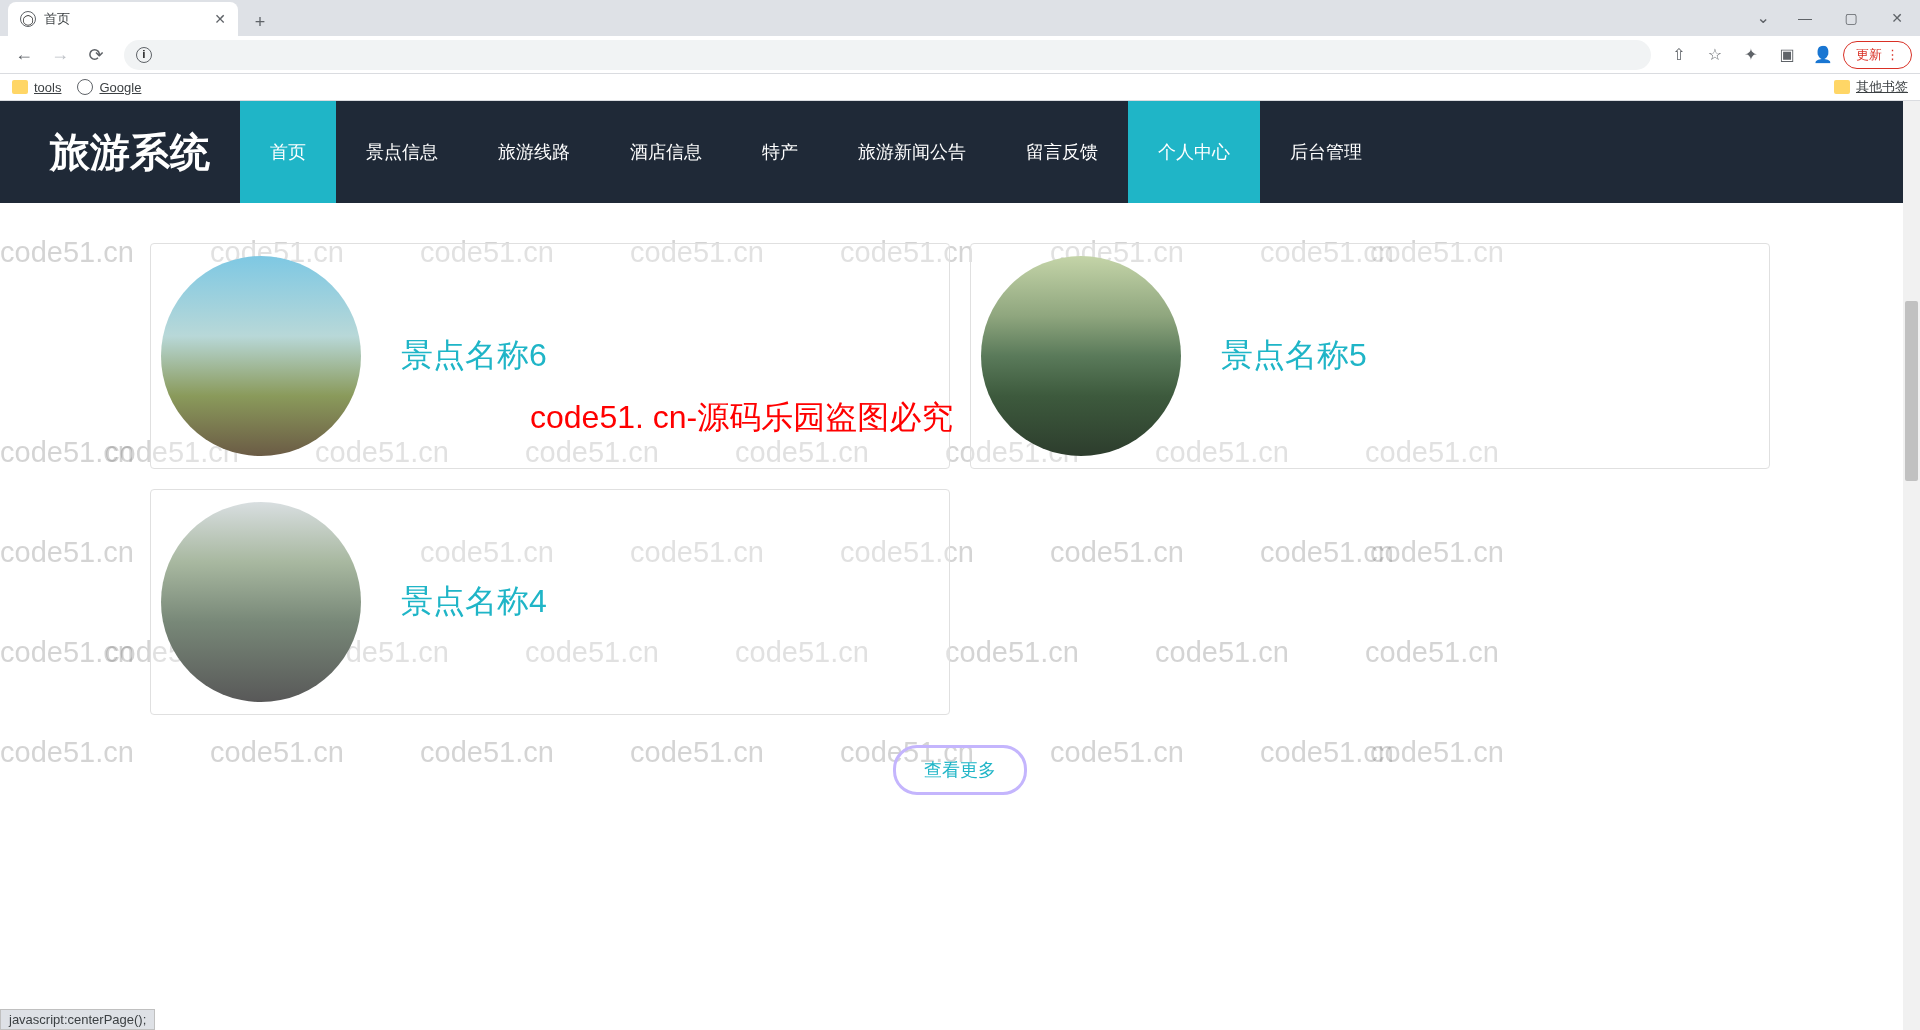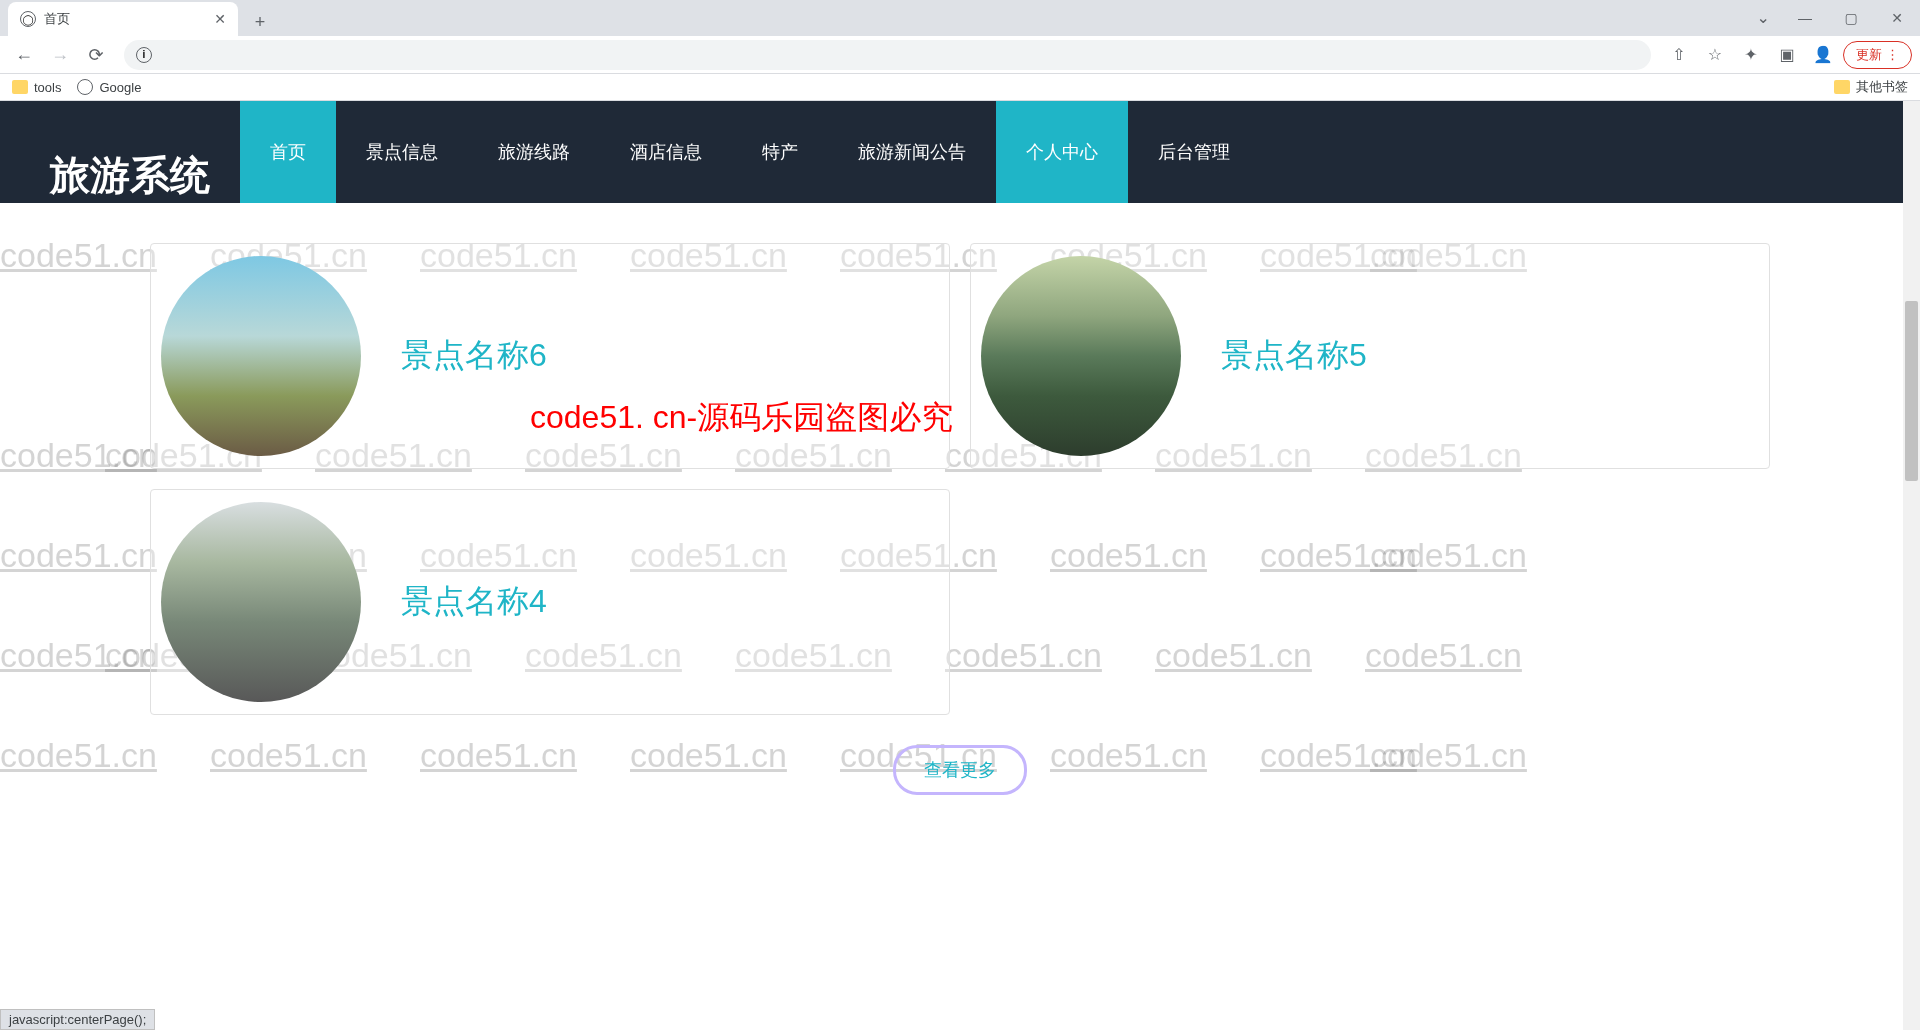--- a/index.html
+++ b/index.html
@@ -20,32 +20,32 @@
     .toolbar { background: #fff; height: 38px; display: flex; align-items: center; padding: 0 8px; gap: 4px; border-bottom: 1px solid #dadce0; }
     .nav-btn { width: 32px; height: 32px; display: flex; align-items: center; justify-content: center; color: #5f6368; font-size: 18px; cursor: pointer; }
     .nav-btn.disabled { color: #bdc1c6; }
     .url-bar { flex: 1; height: 30px; background: #f1f3f4; border-radius: 15px; display: flex; align-items: center; padding: 0 12px; gap: 8px; margin: 0 8px; }
     .url-info { width: 16px; height: 16px; border: 1.5px solid #5f6368; border-radius: 50%; display: flex; align-items: center; justify-content: center; font-size: 10px; font-weight: bold; }
     .url-text { font-size: 14px; color: #202124; flex: 1; }
     .toolbar-icon { width: 32px; height: 32px; display: flex; align-items: center; justify-content: center; color: #5f6368; cursor: pointer; font-size: 16px; }
     .update-btn { border: 1px solid #d93025; color: #d93025; border-radius: 14px; padding: 4px 12px; font-size: 13px; display: flex; align-items: center; gap: 4px; cursor: pointer; }
     
     .bookmarks { background: #fff; height: 27px; display: flex; align-items: center; padding: 0 12px; gap: 16px; border-bottom: 1px solid #dadce0; }
-    .bookmark-item { display: flex; align-items: center; gap: 6px; font-size: 13px; color: #3c4043; cursor: pointer; }
+    .bookmark-item { display: flex; align-items: center; gap: 6px; font-size: 13px; color: #3c4043; cursor: pointer; text-decoration: underline; }
     .bookmark-folder { width: 16px; height: 14px; background: #ffd666; border-radius: 2px; }
     .bookmark-globe { width: 16px; height: 16px; border: 1.5px solid #5f6368; border-radius: 50%; }
     .bookmarks-right { margin-left: auto; text-align: right; }
     
     
     .page { position: relative; height: 929px; overflow-y: auto; overflow-x: hidden; }
     .watermark-layer { position: absolute; inset: 0; pointer-events: none; z-index: 1; }
-    .wm { position: absolute; color: rgba(100,100,100,0.28); font-size: 34px; font-weight: 400; white-space: nowrap; text-decoration: underline; }
+    .wm { position: absolute; color: rgba(100,100,100,0.28); font-size: 29px; font-weight: 400; white-space: nowrap; }
     .wm-red { position: absolute; color: #ff0000; font-size: 32px; font-weight: 500; white-space: nowrap; z-index: 100; }
     
-    .navbar { background: #1f2937; height: 102px; display: flex; align-items: flex-end; position: relative; z-index: 10; }
+    .navbar { background: #1f2937; height: 102px; display: flex; align-items: center; position: relative; z-index: 10; }
     .brand { color: #fff; font-size: 40px; font-weight: bold; padding: 0 30px 0 50px; }
     .nav-item { color: #fff; font-size: 18px; height: 102px; display: flex; align-items: center; padding: 0 30px; cursor: pointer; }
     .nav-item.active { background: #1fb5c7; }
     
     .content { padding: 40px 150px; position: relative; z-index: 5; }
     .card-grid { display: grid; grid-template-columns: 1fr 1fr; gap: 20px; }
     .card { border: 1px solid #e0e0e0; border-radius: 4px; padding: 10px; display: flex; align-items: center; gap: 40px; height: 226px; cursor: pointer; background: rgba(255,255,255,0.3); }
     .card-img { width: 200px; height: 200px; border-radius: 50%; flex-shrink: 0; }
     .img1 { background: linear-gradient(180deg, #7ec8e3 0%, #b8d8d8 40%, #8a9a5b 70%, #6b5b45 100%); }
     .img2 { background: linear-gradient(180deg, #c4d4a8 0%, #8fa67e 30%, #5a7a5a 50%, #3d5a3d 70%, #2d3d2d 100%); }
@@ -165,20 +165,21 @@
   <span class="wm-red" style="left:530px;top:295px">code51. cn-源码乐园盗图必究</span>
 
   <div class="navbar">
     <div class="brand">旅游系统</div>
     <div class="nav-item active">首页</div>
     <div class="nav-item">景点信息</div>
     <div class="nav-item">旅游线路</div>
     <div class="nav-item">酒店信息</div>
     <div class="nav-item">特产</div>
     <div class="nav-item">旅游新闻公告</div>
+    <div class="nav-item">留言反馈</div>
     <div class="nav-item active">个人中心</div>
     <div class="nav-item">后台管理</div>
   </div>
 
   <div class="content">
     <div class="card-grid">
       <div class="card">
         <div class="card-img img1"></div>
         <div class="card-title">景点名称6</div>
       </div>

